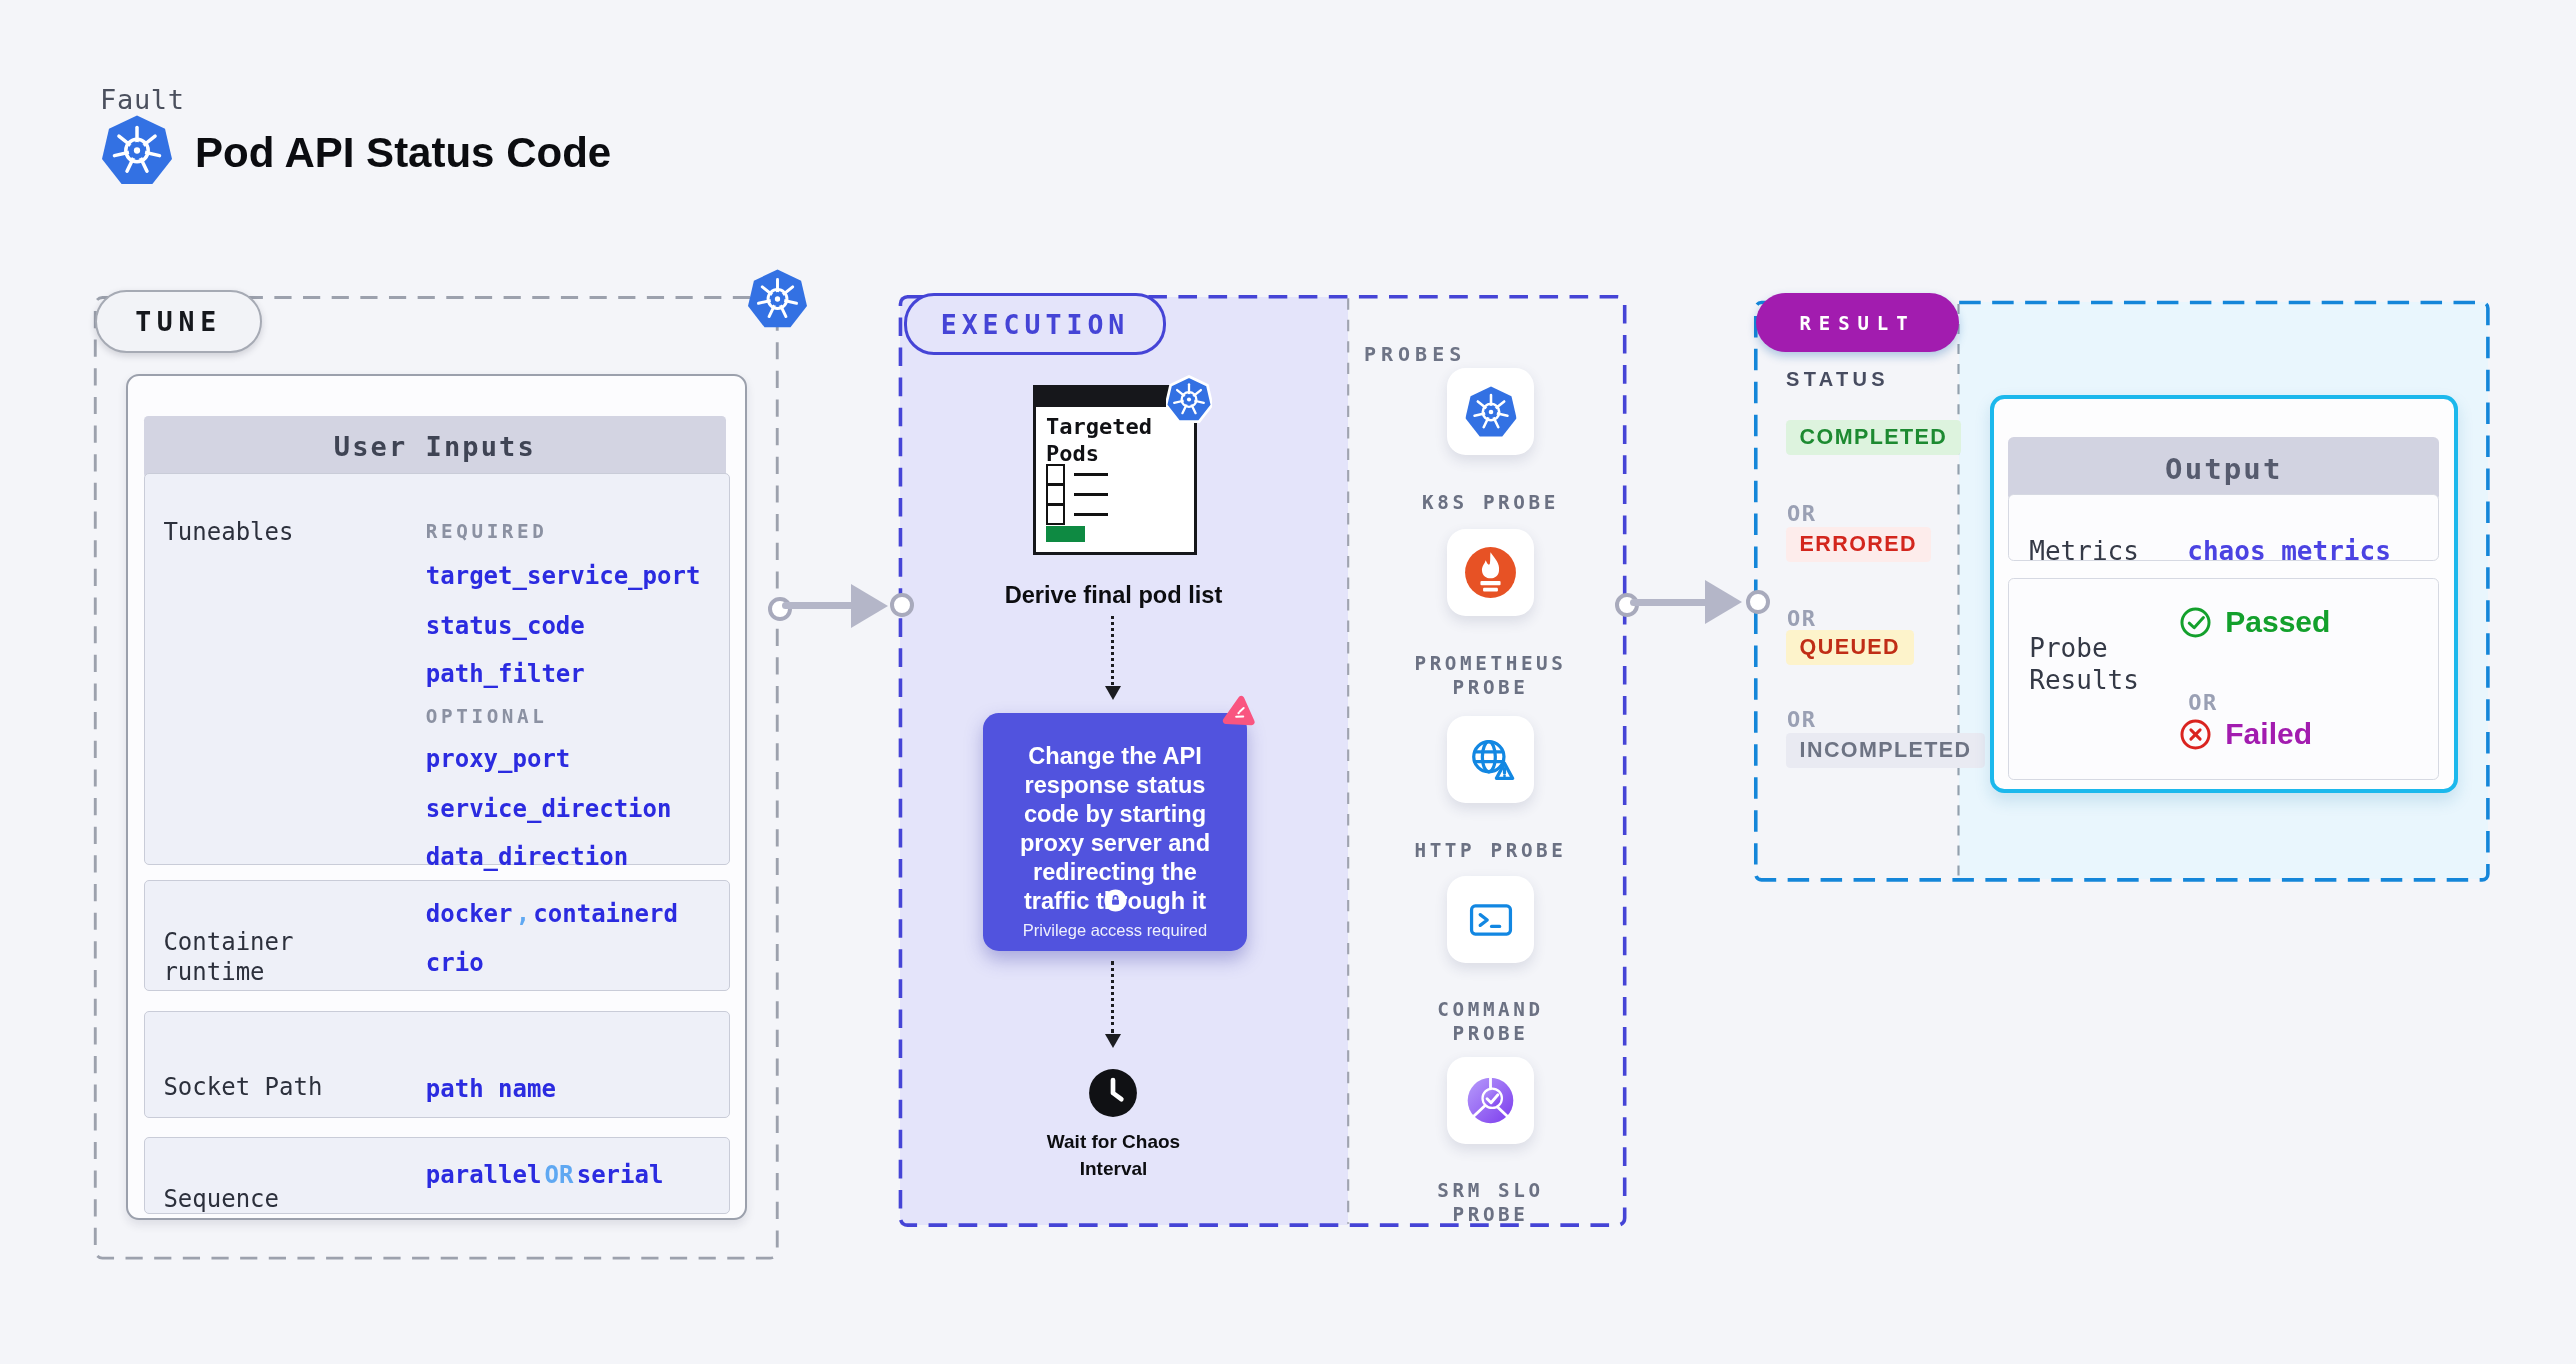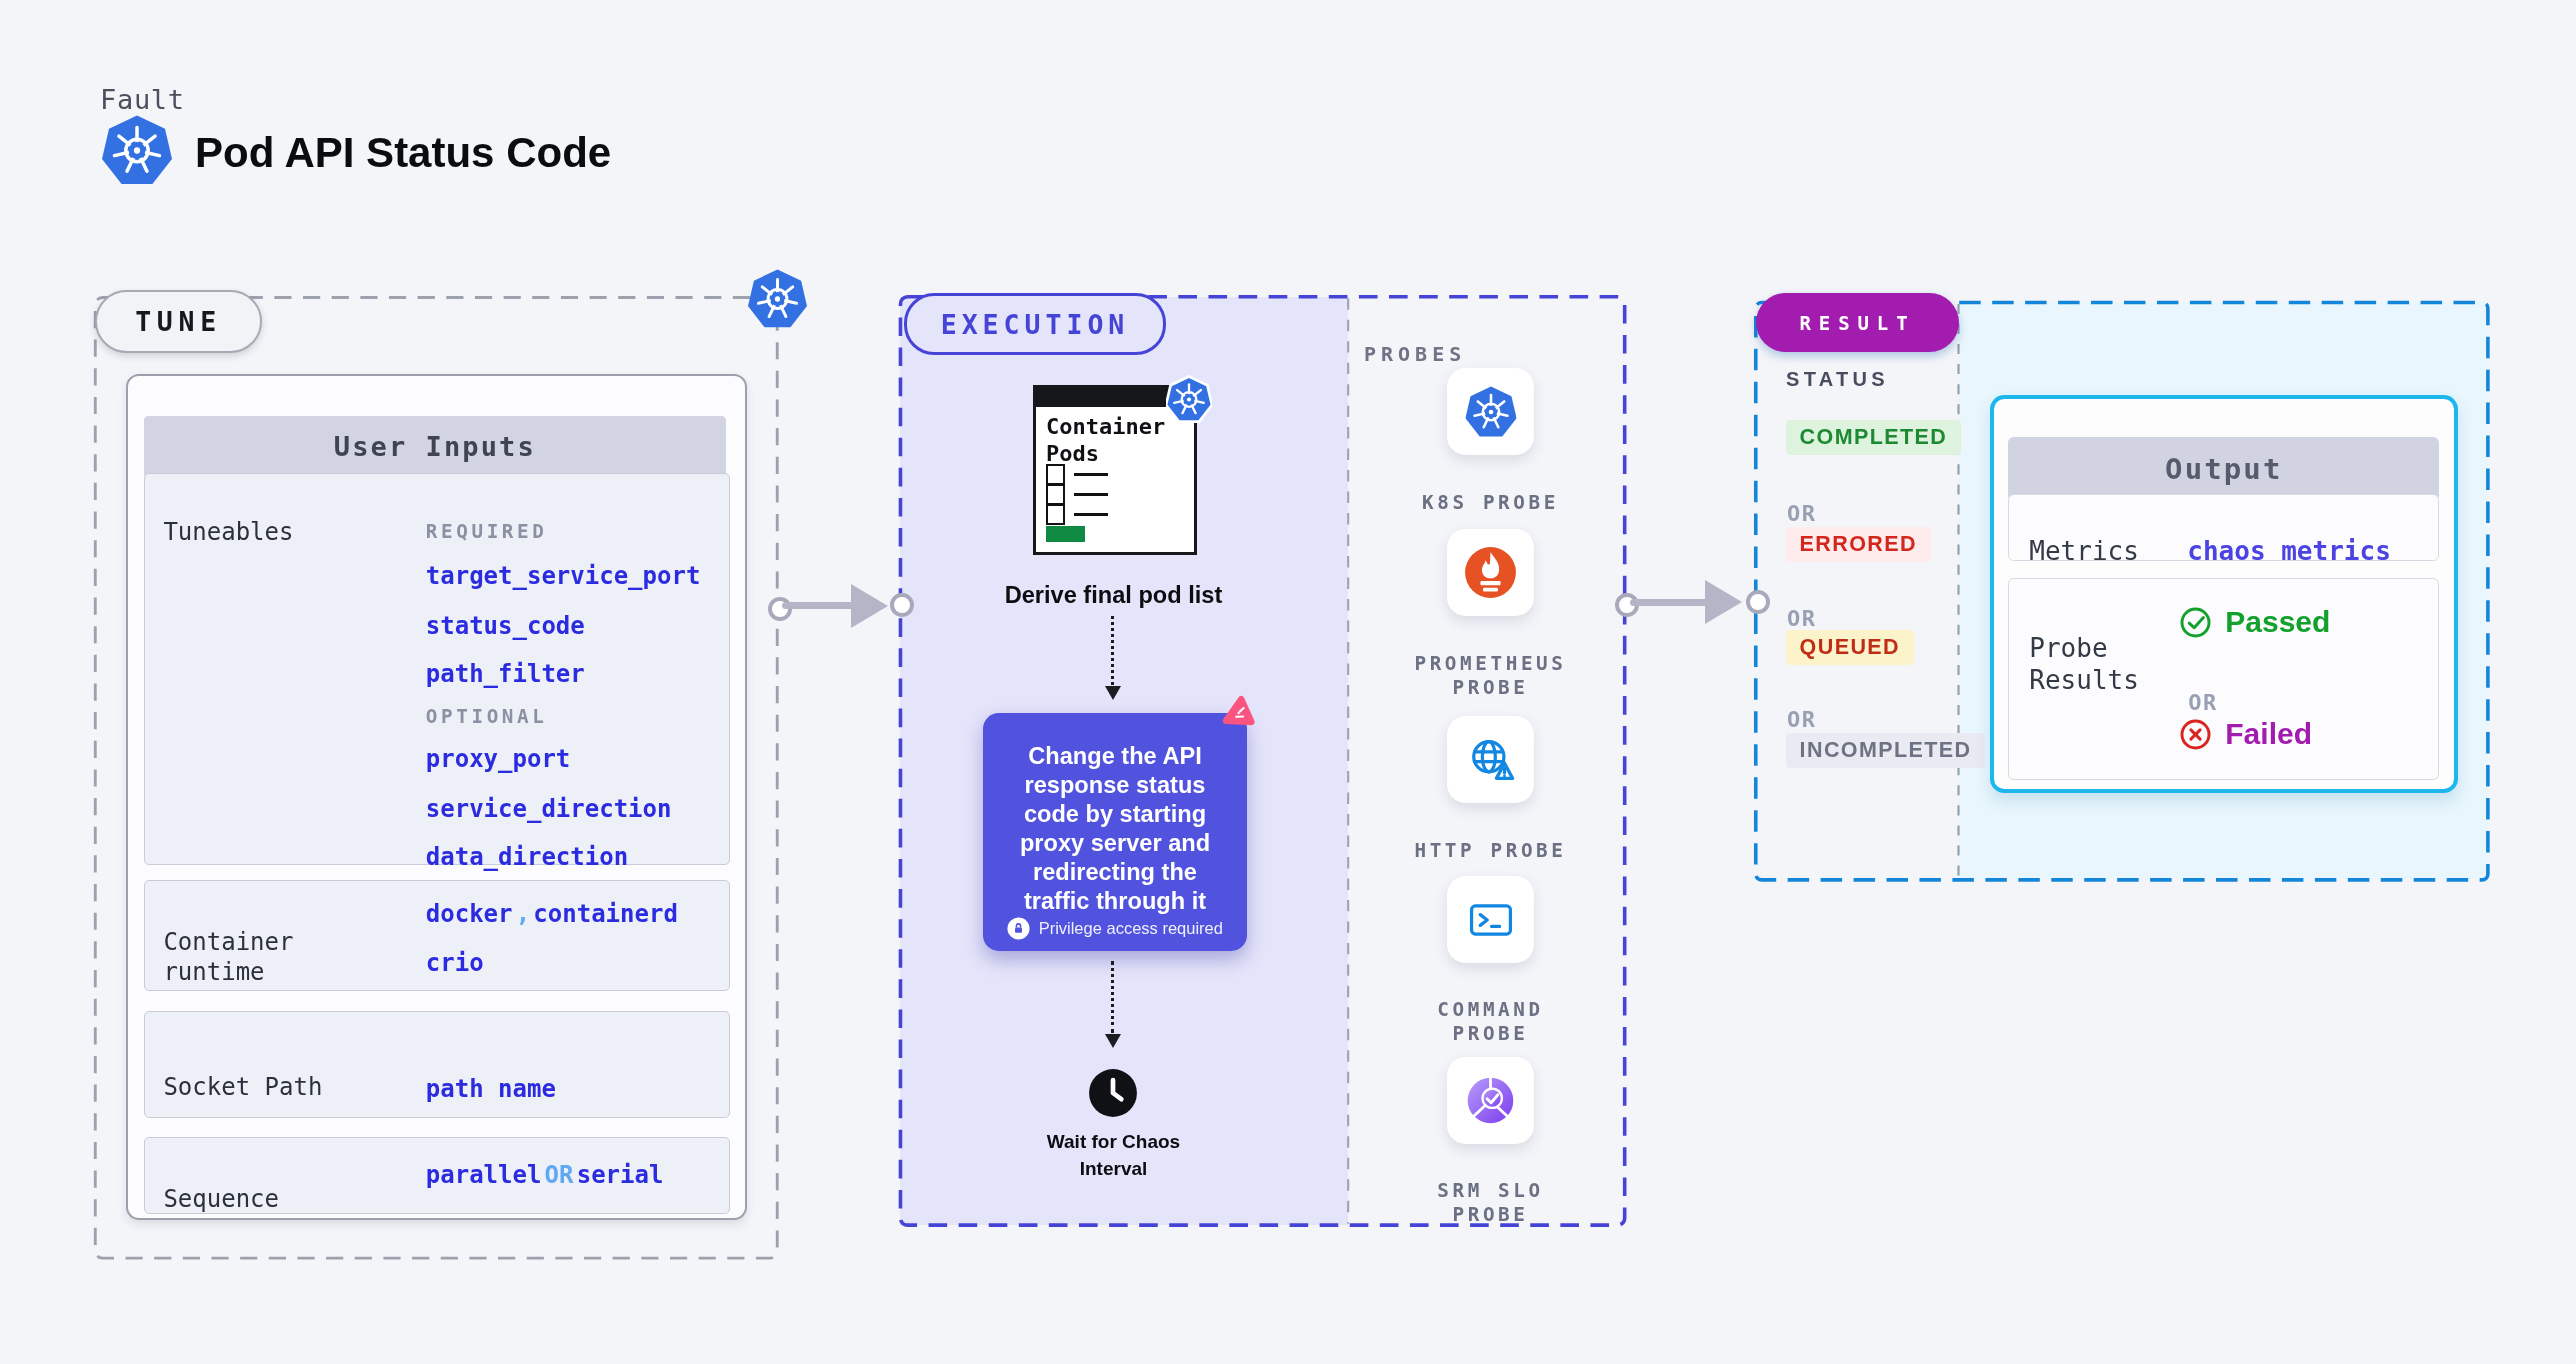--- a/index.html
+++ b/index.html
@@ -53,21 +53,21 @@
   .tp-line{width:34px;height:2.9px;background:#111;margin-left:9.3px;}
   .tp-green{position:absolute;left:10px;top:138px;width:39px;height:15.8px;background:#0e8a42;}
   .derive{left:999px;top:582px;width:229px;text-align:center;font-weight:bold;font-size:23.6px;color:#0c0d10;}
   .dotline{position:absolute;width:0;border-left:3.6px dotted #1b1c20;}
   .dothead{position:absolute;width:0;height:0;border-left:8.6px solid transparent;border-right:8.6px solid transparent;
            border-top:14.3px solid #1b1c20;}
   .action-box{left:983px;top:713px;width:264px;height:238px;background:#5153de;border-radius:15.8px;
               box-shadow:0 8.6px 18.6px rgba(60,60,170,.35);}
   .action-text{position:absolute;left:18.6px;right:18.6px;top:29px;text-align:center;color:#ffffff;
                font-weight:bold;font-size:23.6px;line-height:29px;}
-  .priv-row{position:absolute;left:0;right:0;bottom:11.5px;display:flex;align-items:center;justify-content:center;gap:8.6px;}
+  .priv-row{position:absolute;left:0;right:0;bottom:11.5px;display:flex;align-items:center;justify-content:center;gap:8.6px;flex-direction:column;}
   .priv-txt{color:#eef0fd;font-size:16.5px;}
   .wait-lbl{left:1017px;top:1128px;width:193px;text-align:center;font-weight:bold;font-size:19px;line-height:27px;color:#0c0d10;}
   
   .probes-title{left:1364px;top:318px;font-weight:bold;font-size:20px;letter-spacing:5px;color:#6e7486;}
   .probe-card{position:absolute;left:1447px;width:87px;height:87px;background:#ffffff;border-radius:18.6px;
               box-shadow:0 5.7px 13px rgba(40,50,90,.12);display:flex;align-items:center;justify-content:center;}
   .probe-lbl{position:absolute;left:1408px;width:165px;text-align:center;font-weight:bold;font-size:19.3px;
              letter-spacing:3.6px;line-height:23.6px;color:#6b7183;}
   
   .arr-line{position:absolute;height:7.2px;background:#b4b6c8;border-radius:3.6px;}
@@ -255,21 +255,21 @@
       <div class="arr-dot" style="left:768px;top:597px"></div>
       <div class="arr-line" style="left:782px;top:602px;width:73px"></div>
       <div class="arr-head" style="left:851px;top:584px"></div>
       <div class="arr-dot" style="left:890px;top:593px"></div>
     </div>
 
     <div class="pill mono pill-exec">EXECUTION</div>
 
     <div class="abs tp-card">
       <div class="tp-bar"></div>
-      <div class="tp-title">Container Pods</div>
+      <div class="tp-title">Targeted Pods</div>
       <div class="tp-row" style="top:76px">
           <span class="tp-box"></span>
           <span class="tp-line"></span>
         </div>
       <div class="tp-row" style="top:96px">
           <span class="tp-box"></span>
           <span class="tp-line"></span>
         </div>
       <div class="tp-row" style="top:116px">
           <span class="tp-box"></span>

